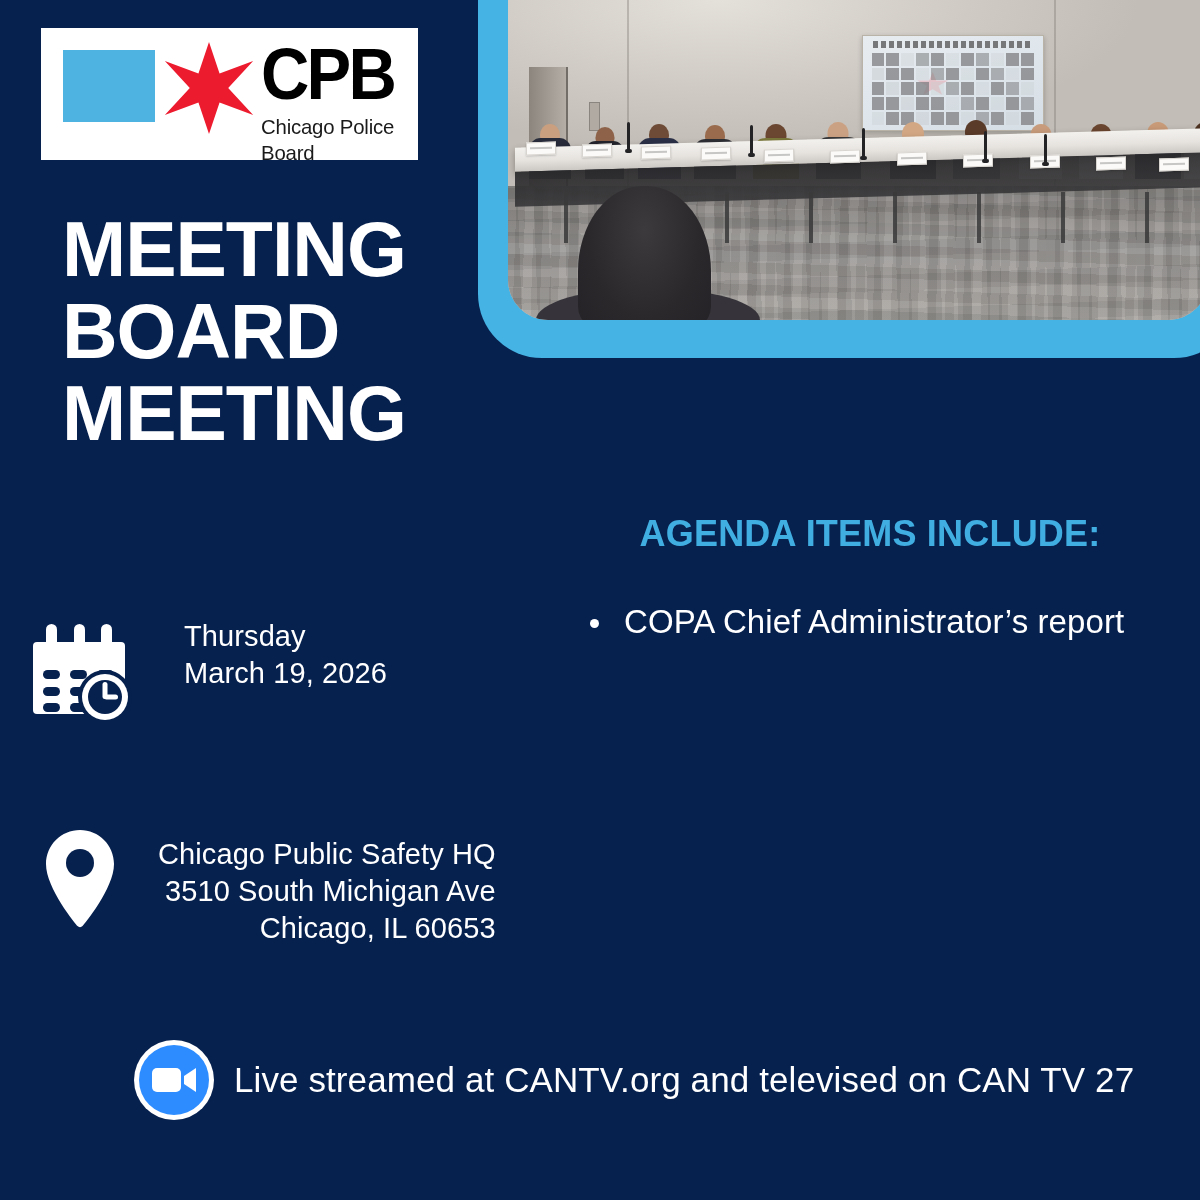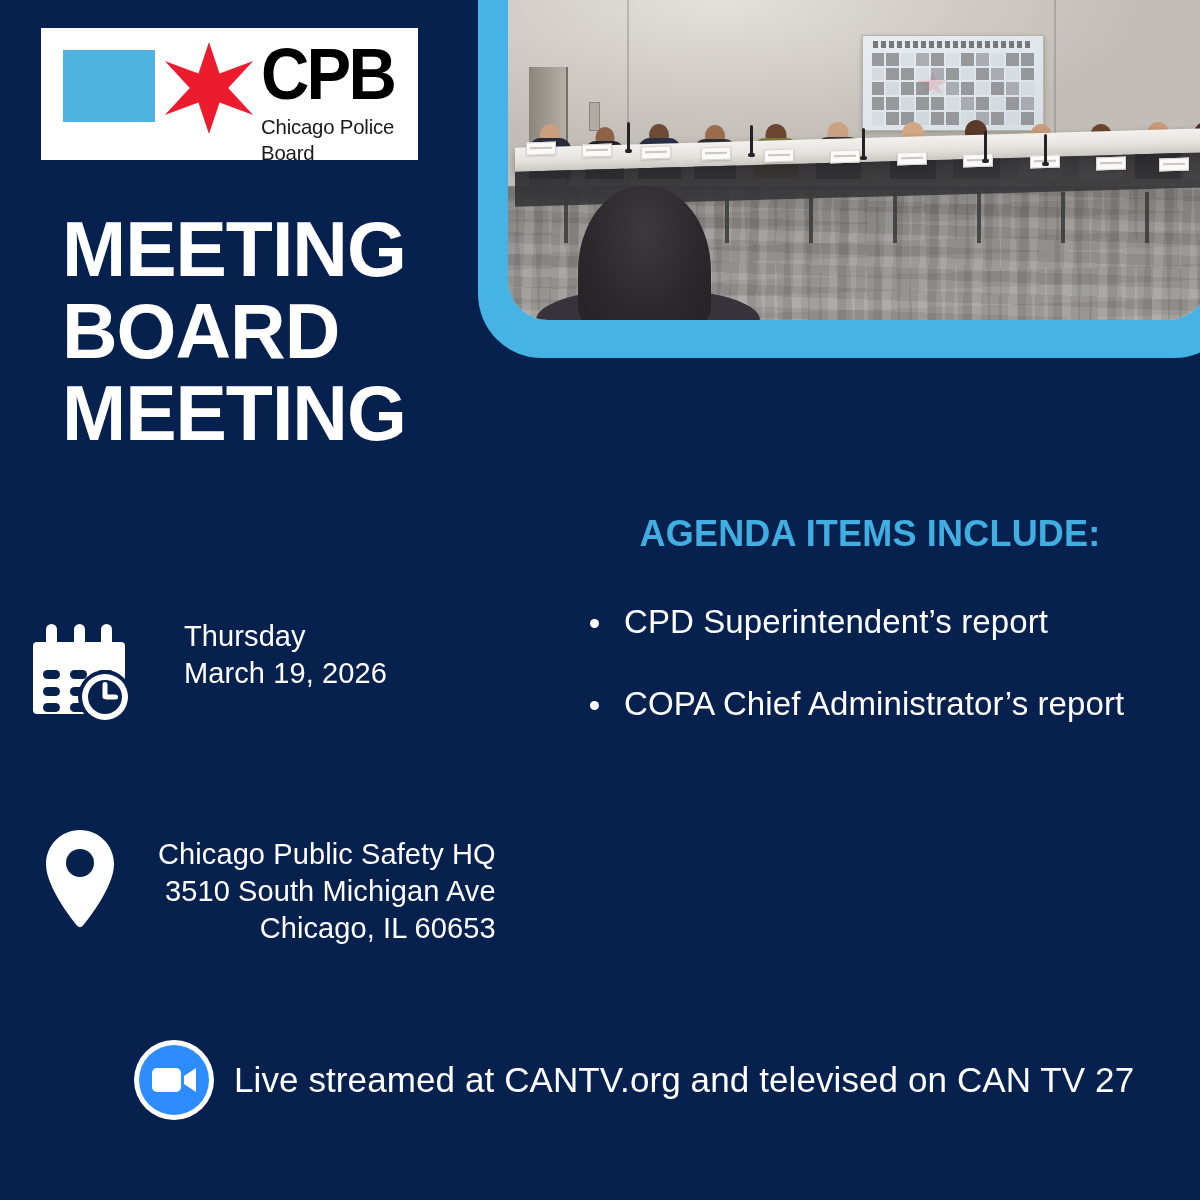--- a/index.html
+++ b/index.html
@@ -597,21 +597,20 @@
     <div class="info-text">
       <div>Chicago Public Safety HQ</div>
       <div>3510 South Michigan Ave</div>
       <div>Chicago, IL 60653</div>
     </div>
   </div>
 
   <div class="agenda">
     <div class="agenda-title">AGENDA ITEMS INCLUDE:</div>
     <ul class="agenda-list">
-      <li>CPD Superintendent’s report</li>
       <li>COPA Chief Administrator’s report</li>
     </ul>
   </div>
 
   <div class="footer">
     <svg class="footer-icon" viewBox="0 0 84 84">
       <circle cx="42" cy="42" r="40" fill="#ffffff"></circle>
       <circle cx="42" cy="42" r="35" fill="#2D8CFF"></circle>
       <rect x="20" y="30" width="29" height="24" rx="5" fill="#ffffff"></rect>
       <path d="M52 38l12-8v24l-12-8z" fill="#ffffff"></path>

